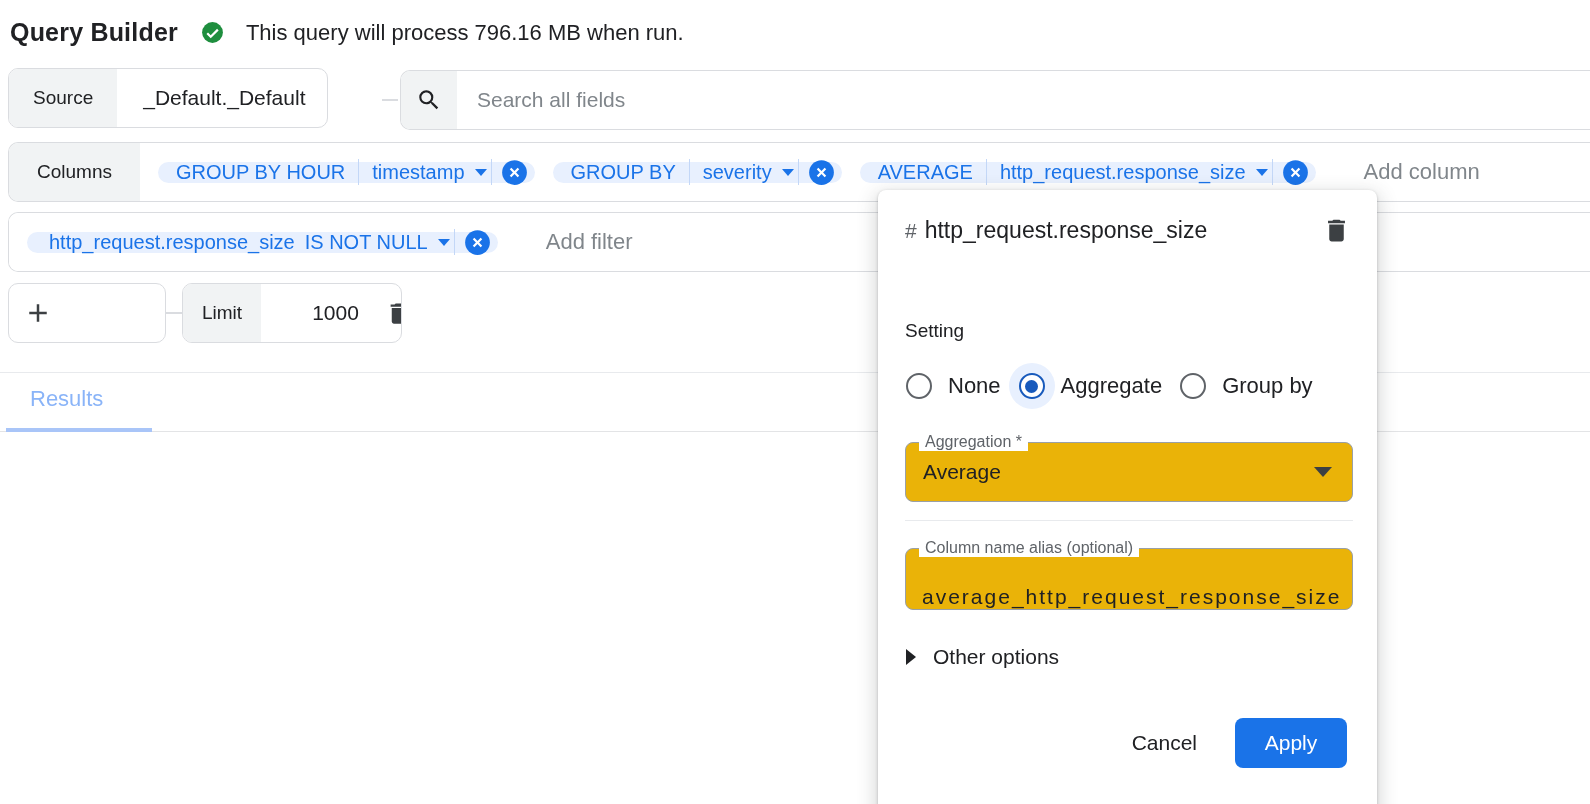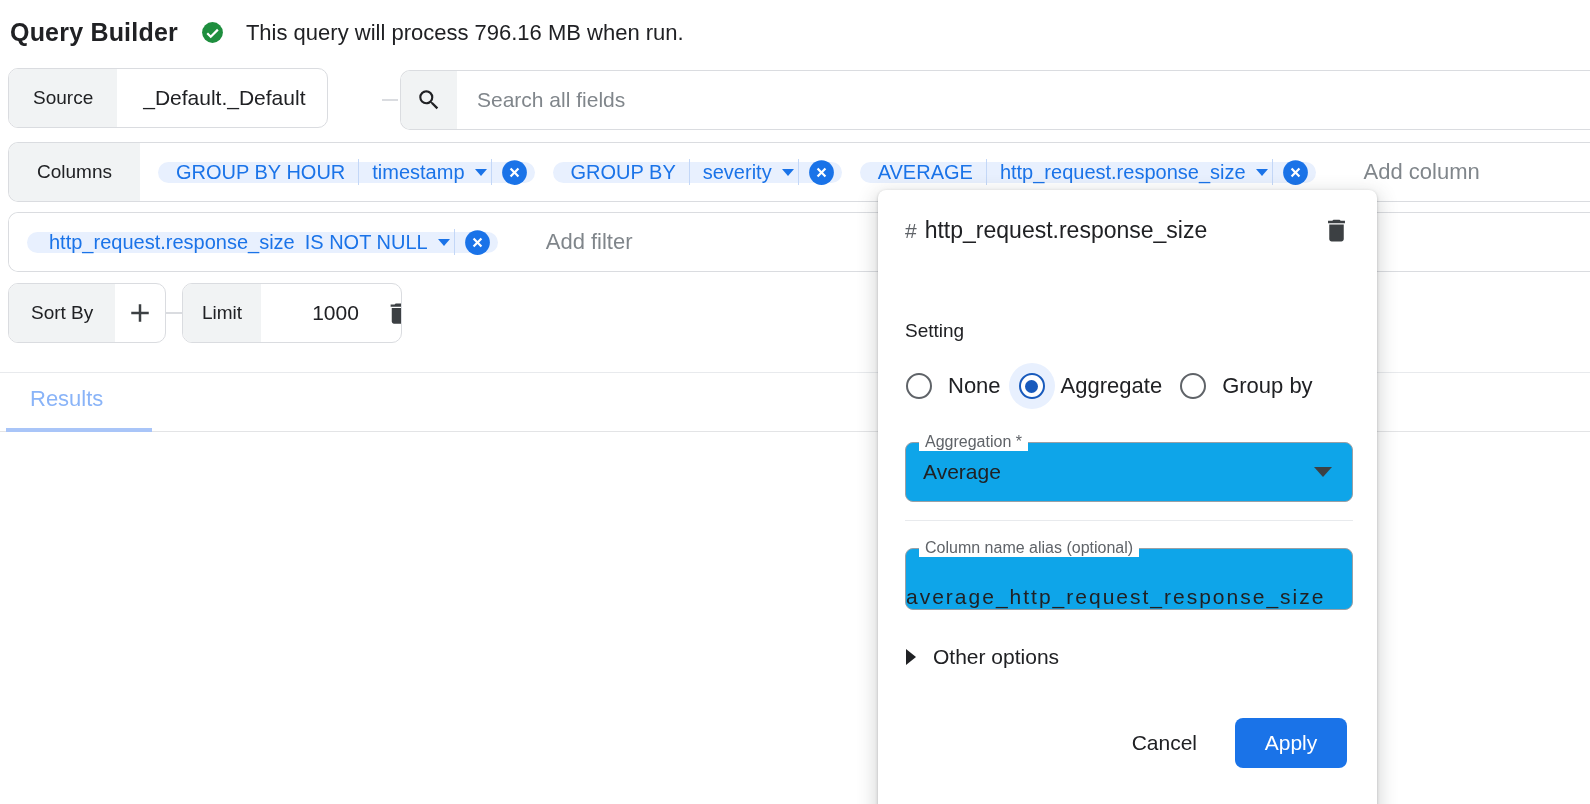--- a/index.html
+++ b/index.html
@@ -72,29 +72,29 @@
   .radio-row { position:absolute; left:18px; top:168px; height:56px; display:flex; align-items:center; }
   .radio-opt { display:flex; align-items:center; cursor:pointer; }
   .radio-halo { width:46px; height:46px; border-radius:50%; display:flex; align-items:center; justify-content:center; flex:0 0 auto; }
   .radio-ring { width:26px; height:26px; border-radius:50%; border:2.5px solid #5f6368; display:flex; align-items:center; justify-content:center; background:#fff; }
   .radio-dot { width:13px; height:13px; border-radius:50%; background:transparent; }
   .radio-opt.selected .radio-halo { background:#e8f0fe; }
   .radio-opt.selected .radio-ring { border-color:#185abc; }
   .radio-opt.selected .radio-dot { background:#185abc; }
   .radio-label { font-size:22px; margin:0 8px 0 6px; white-space:nowrap; }
 
-  .mfield { position:absolute; left:27px; width:448px; border:1px solid #9aa0a6; border-radius:8px; background:#0ea5e9; }
+  .mfield { position:absolute; left:27px; width:448px; border:1px solid #9aa0a6; border-radius:8px; background:#eab308; }
   .mfield-label { position:absolute; top:-10px; left:13px; background:#fff; padding:0 6px; font-size:16px; color:#5f6368; white-space:nowrap; }
   .mfield.select { top:252px; height:60px; display:flex; align-items:center; cursor:pointer; }
   .mfield-value { font-size:21px; padding-left:17px; flex:1; }
   .select-caret { width:0; height:0; border-left:9px solid transparent; border-right:9px solid transparent; border-top:10px solid #3c4043; margin-right:20px; }
   .popup-div2 { position:absolute; left:27px; top:330px; width:448px; height:1px; background:#e8eaed; }
   .mfield.textin { top:358px; height:62px; display:flex; align-items:flex-end; }
   .alias-input {
-    border:none; outline:none; width:430px; margin-left:0; padding:0;
+    border:none; outline:none; width:430px; margin-left:16px; padding:0;
     font-size:21px; letter-spacing:2px; color:#202124; font-family:"Liberation Sans",sans-serif;
     white-space:nowrap; overflow:hidden; background:transparent;
   }
   .other-opts { position:absolute; left:28px; top:455px; display:flex; align-items:center; cursor:pointer; }
   .tri-right { width:0; height:0; border-top:8px solid transparent; border-bottom:8px solid transparent; border-left:10px solid #202124; }
   .other-label { font-size:21px; font-weight:500; margin-left:17px; }
   .popup-actions { position:absolute; top:528px; right:30px; display:flex; align-items:center; }
   .btn-cancel { font-size:21px; font-weight:500; color:#202124; padding:10px 8px; cursor:pointer; }
   .btn-apply {
     margin-left:30px; width:112px; height:50px; background:#1a73e8; color:#fff;
@@ -199,21 +199,20 @@
           <circle cx="12" cy="12" r="11" fill="#1a73e8"></circle>
           <path d="M16.2 9.2 14.8 7.8 12 10.6 9.2 7.8 7.8 9.2 10.6 12l-2.8 2.8 1.4 1.4 2.8-2.8 2.8 2.8 1.4-1.4L13.4 12z" fill="#fff"></path>
         </svg>
       </div>
       <span class="add-ph">Add filter</span>
     </div>
   </div>
 </div>
 
 <div class="grp" style="left:8px; top:283px; width:158px;">
-  <div class="grp-label" style="padding:0 22px;">Sort By</div>
   <div class="plus-btn">
     <svg width="30" height="30" viewBox="0 0 24 24">
       <path fill="#3c4043" d="M19 13h-6v6h-2v-6H5v-2h6V5h2v6h6z"></path>
     </svg>
   </div>
 </div>
 <div class="connector" style="left:166px; top:312px; width:16px;"></div>
 <div class="grp" style="left:182px; top:283px; width:220px;">
   <div class="grp-label" style="padding:0 19px;">Limit</div>
   <div class="limit-val">1000</div>

